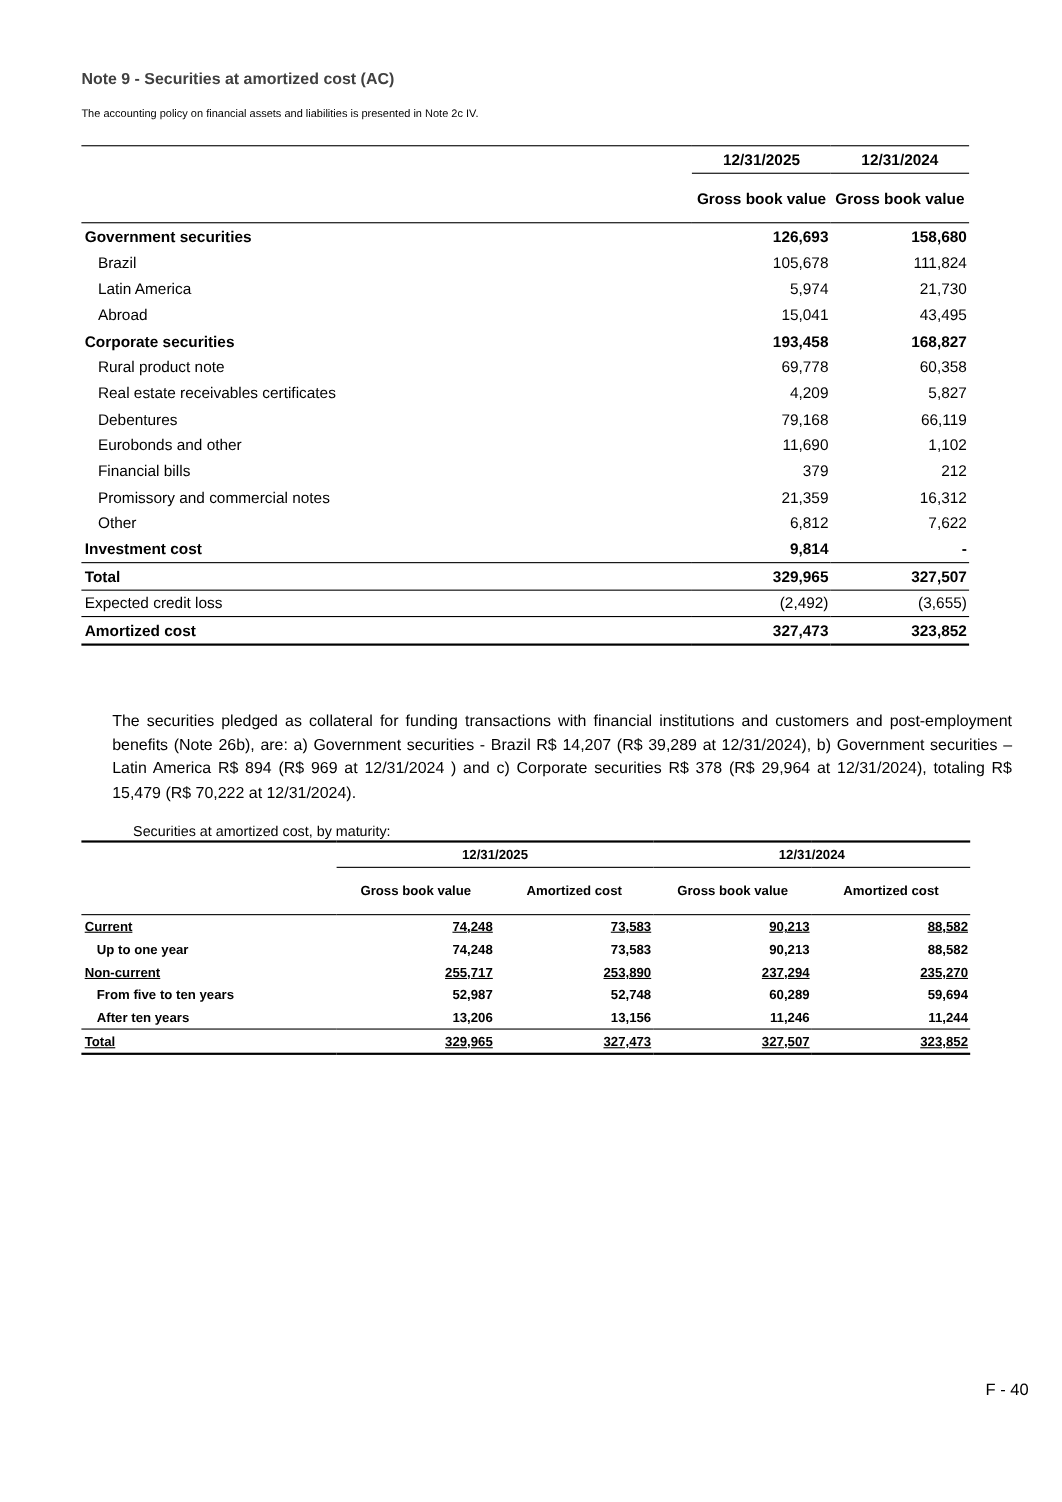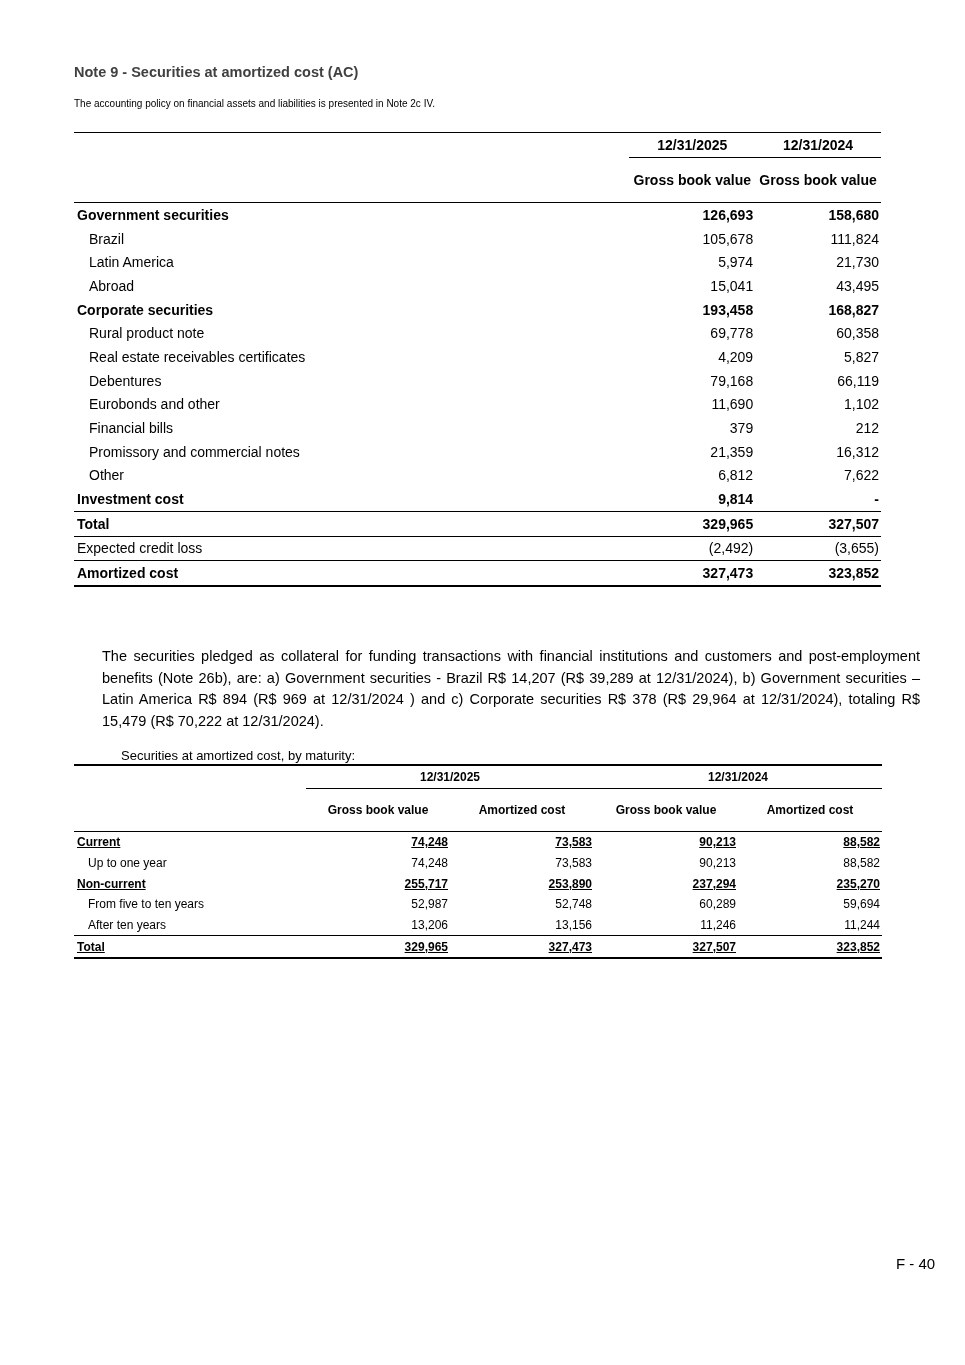--- a/index.html
+++ b/index.html
@@ -22,21 +22,21 @@
   .t1 tr.botthick td { border-bottom:2.5px solid #000; }
 
   .para { position:absolute; left:74px; top:646px; width:818px; font-size:14.5px; line-height:21.5px; text-align:justify;margin-left:28px; }
 
   .caption { position:absolute; left:77px; top:748px; font-size:13px;margin-left:44px; }
   .t2 { position:absolute; left:74px; top:764px; width:808px; border-collapse:collapse; font-size:12px; }
   .t2 td, .t2 th { padding:0; }
   .t2 .h1 th { border-top:2px solid #000; height:22px; font-weight:bold; text-align:center; }
   .t2 .h1 th.grp { border-bottom:1.5px solid #000; }
   .t2 .h2 th { font-weight:bold; height:42px; border-bottom:1.5px solid #000; text-align:center; }
-  .t2 td { height:20.7px; }
+  .t2 td { height:20.7px;font-weight:bold; }
   .t2 td.lbl { padding-left:3px; }
   .t2 td.sub { padding-left:14px; }
   .t2 td.num { text-align:right; padding-right:2px; }
   .t2 tr.b td { font-weight:bold;text-decoration:underline; }
   .t2 tr.total td { border-top:1.5px solid #000; border-bottom:2.5px solid #000; }
 
   .footer { position:absolute; left:896px; top:1255px; font-size:15px; }
 </style>
 </head>
 <body>

